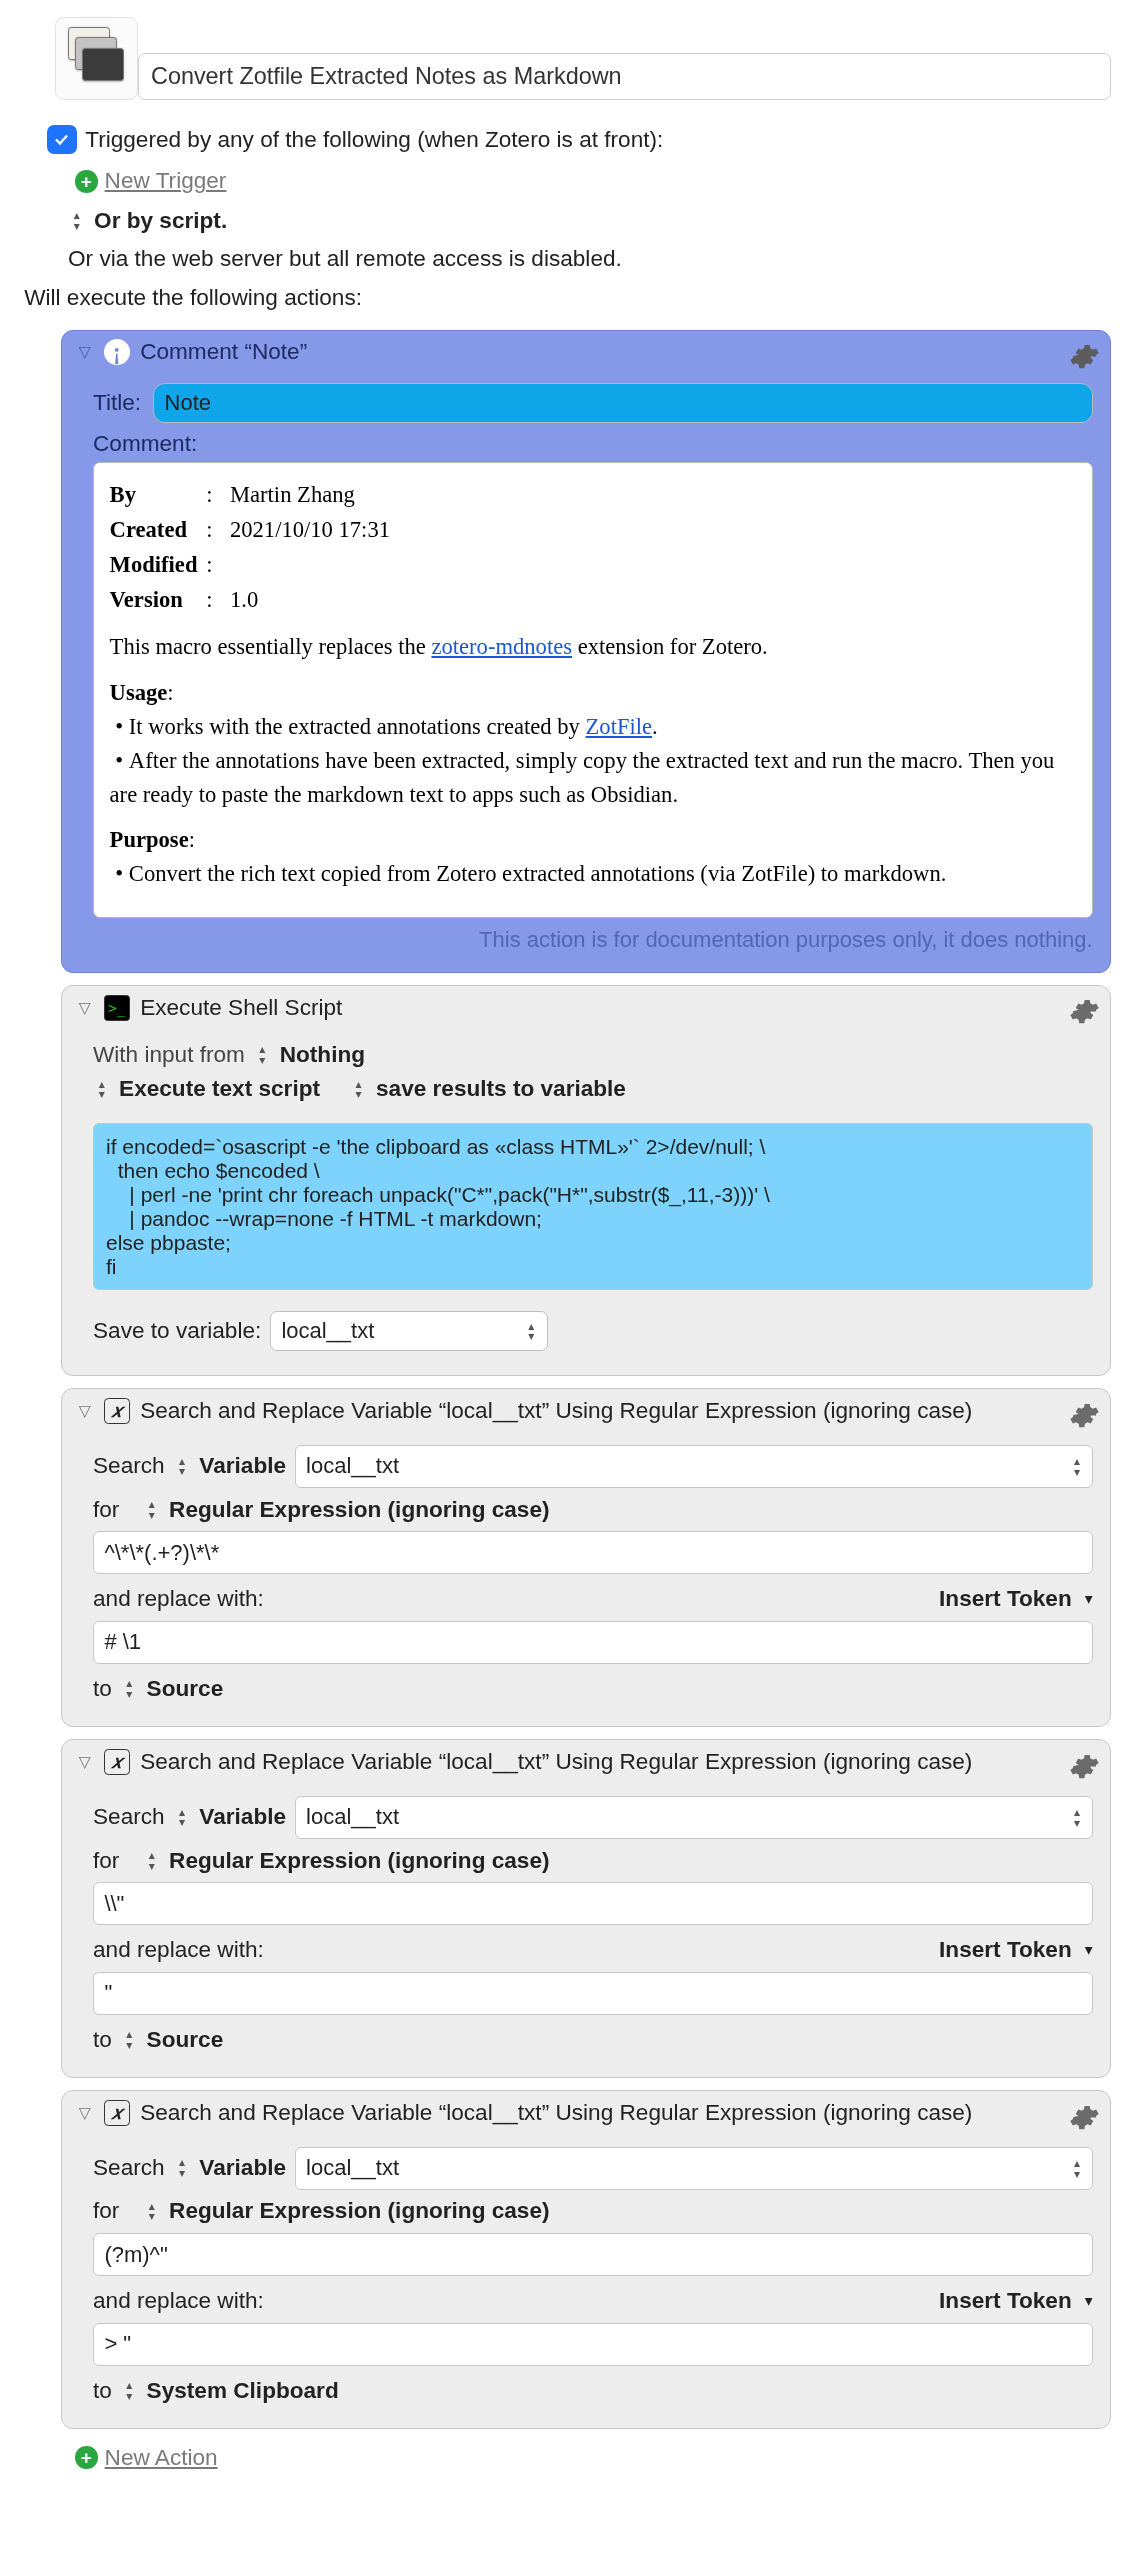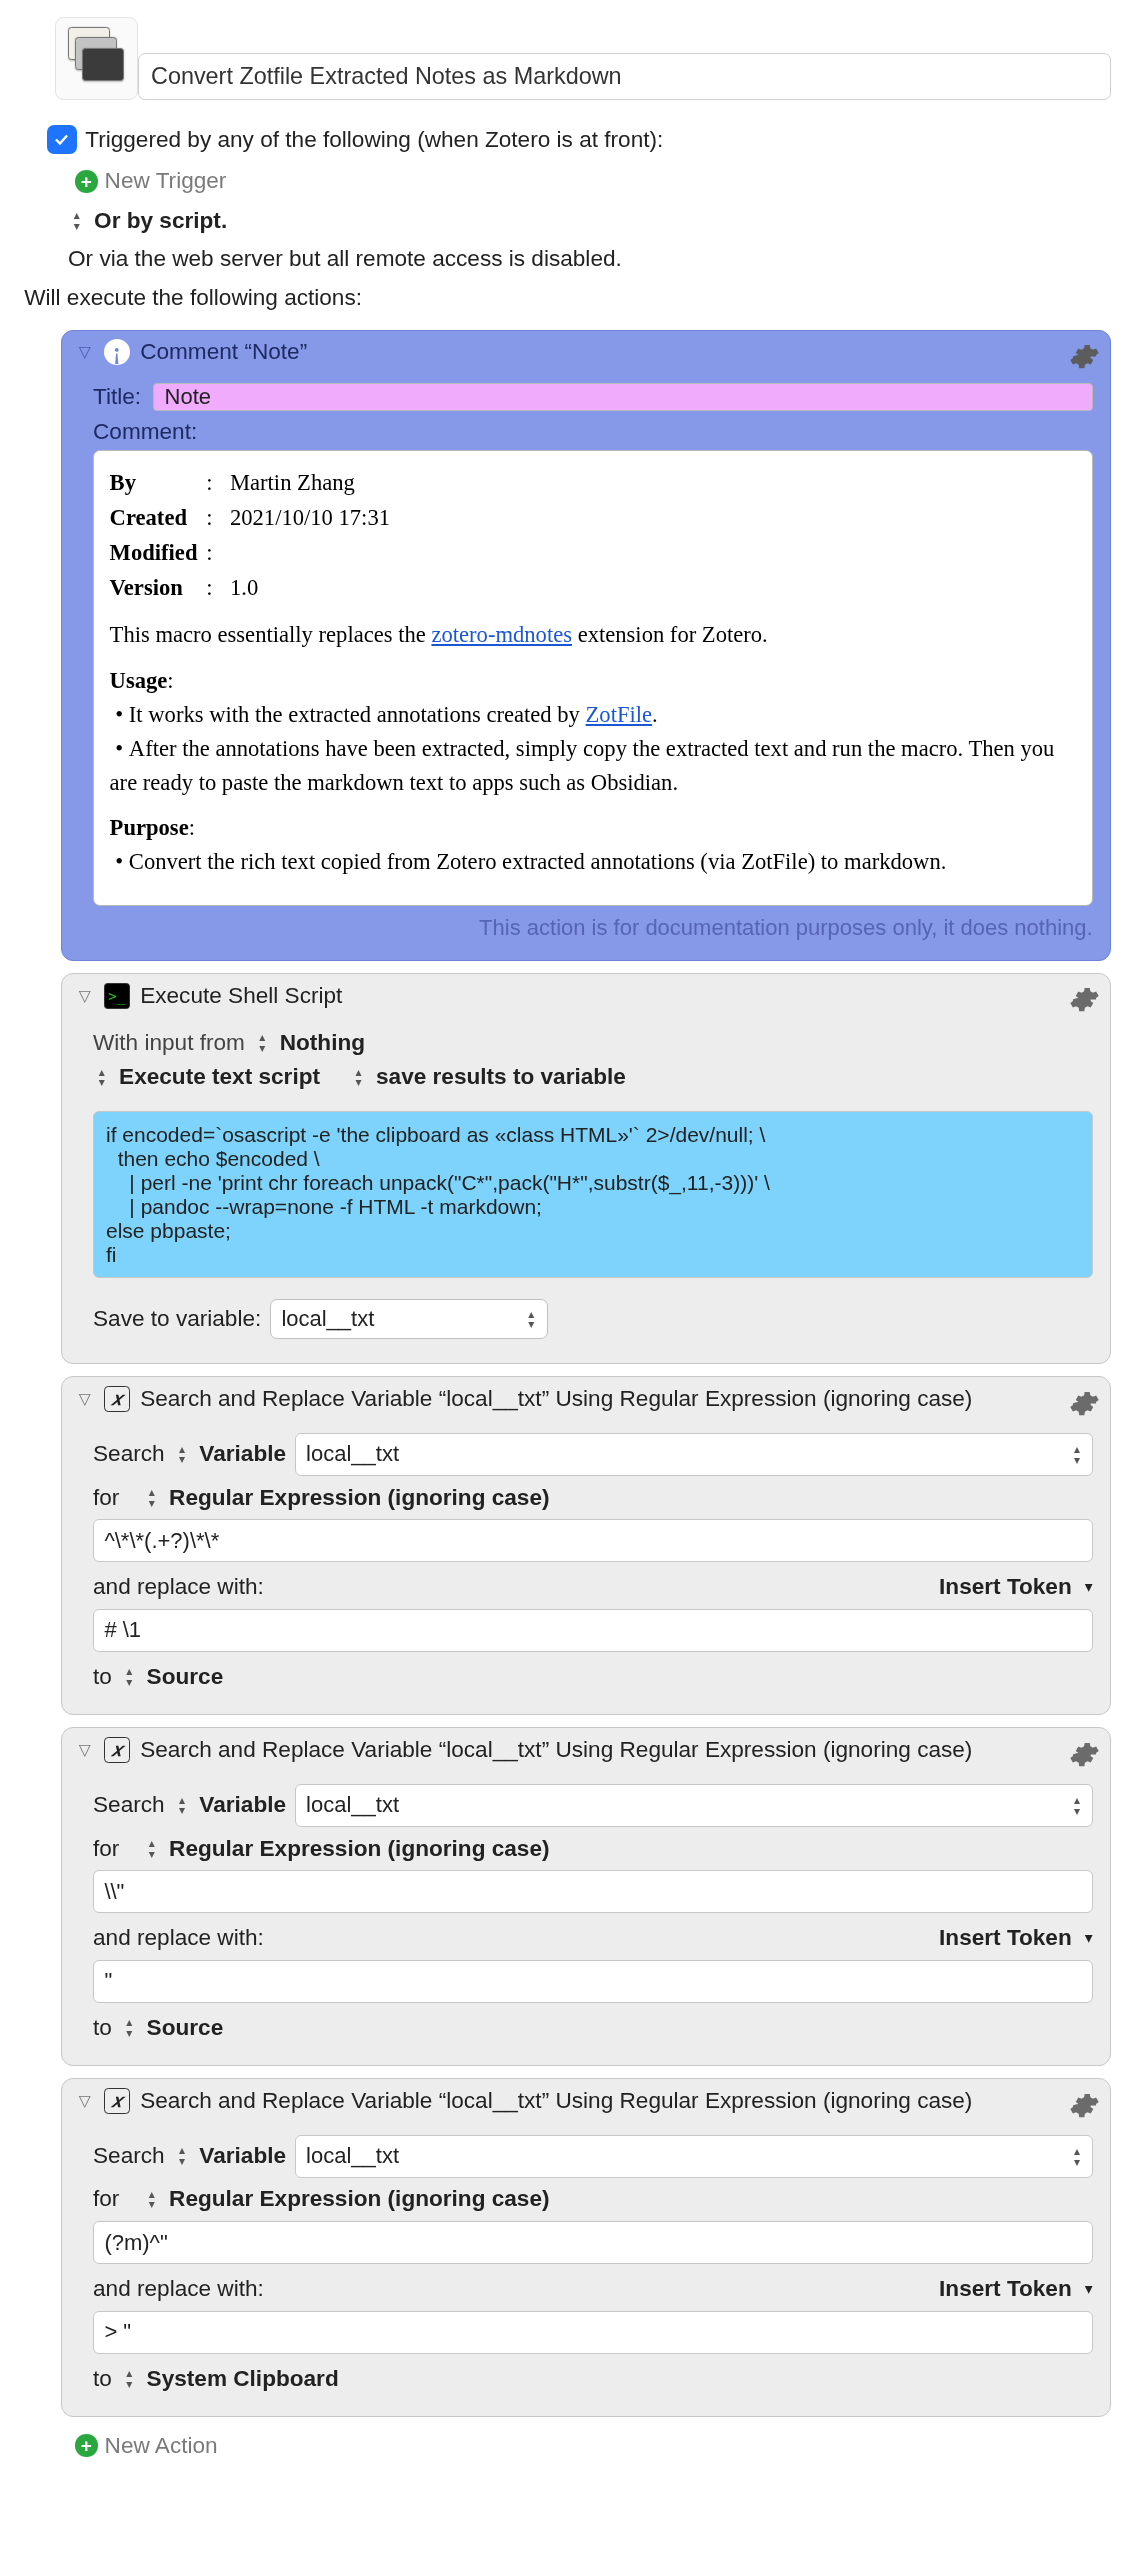--- a/index.html
+++ b/index.html
@@ -46,21 +46,21 @@
     background:#fff;
   }
   .row { display:flex; align-items:center; gap:8.7px; }
   .checkbox {
     width:29.5px; height:29.5px; border-radius:7px; background:#1e74ff;
     display:flex; align-items:center; justify-content:center;
     flex:0 0 auto;
   }
   .checkbox svg { width:19px; height:19px; stroke:#fff; stroke-width:3; fill:none; }
   .trigger-line { padding: 7px 0 7px 28px; }
-  .muted { color: var(--muted); font-weight:500; }
+  .muted { color: var(--muted); font-weight:500;text-decoration:underline; }
   .add-line { display:flex; align-items:center; gap:7px; padding-left:56px; margin:7px 0 8.7px; }
   .plus-circle {
     width:22.6px; height:22.6px; border-radius:50%; background:#2aa83f; color:#fff;
     display:flex; align-items:center; justify-content:center; font-size:19px; font-weight:700;
     flex:0 0 auto; line-height:1;
   }
   .chev-ud {
     display:inline-flex; flex-direction:column; justify-content:center; align-items:center;
     width:17.4px; height:22.6px; color:var(--chev);
   }
@@ -100,21 +100,21 @@
   .panel.comment .panel-body { color:#1e2a63; }
   .panel.comment .disclosure { color:#4b5bb1; }
   .panel.comment .gear { color:#5c5c5c; }
   .comment-icon {
     width:26px; height:26px; border-radius:50%; background:#fff; color:#7384db;
     display:flex; align-items:center; justify-content:center; font-weight:800;
     font-family: Georgia, serif;
   }
   .field-row { display:flex; align-items:center; gap:12px; margin:5.2px 0; }
   .text-field {
-    flex:1; height:28px; border:0.9px solid #b9b9b9; border-radius:4px; background:#f0abfc;
+    flex:1; height:40px; border:0.9px solid #b9b9b9; border-radius:12px; background:#0ea5e9;
     padding:3.5px 10.4px; font-size:22px; color:#222;
   }
   .textarea {
     width:100%; border:0.9px solid #b9b9b9; border-radius:7px; background:#fff;
     padding:14px 15.6px; font-size:22.6px; color:#000; line-height:1.5;
     font-family: Georgia, "Times New Roman", serif;
   }
   .textarea .meta-table { display:table; border-collapse:separate; border-spacing:0 1.7px; }
   .textarea .mr { display:table-row; }
   .textarea .ml { display:table-cell; font-weight:700; white-space:nowrap; padding-right:8.7px;}

